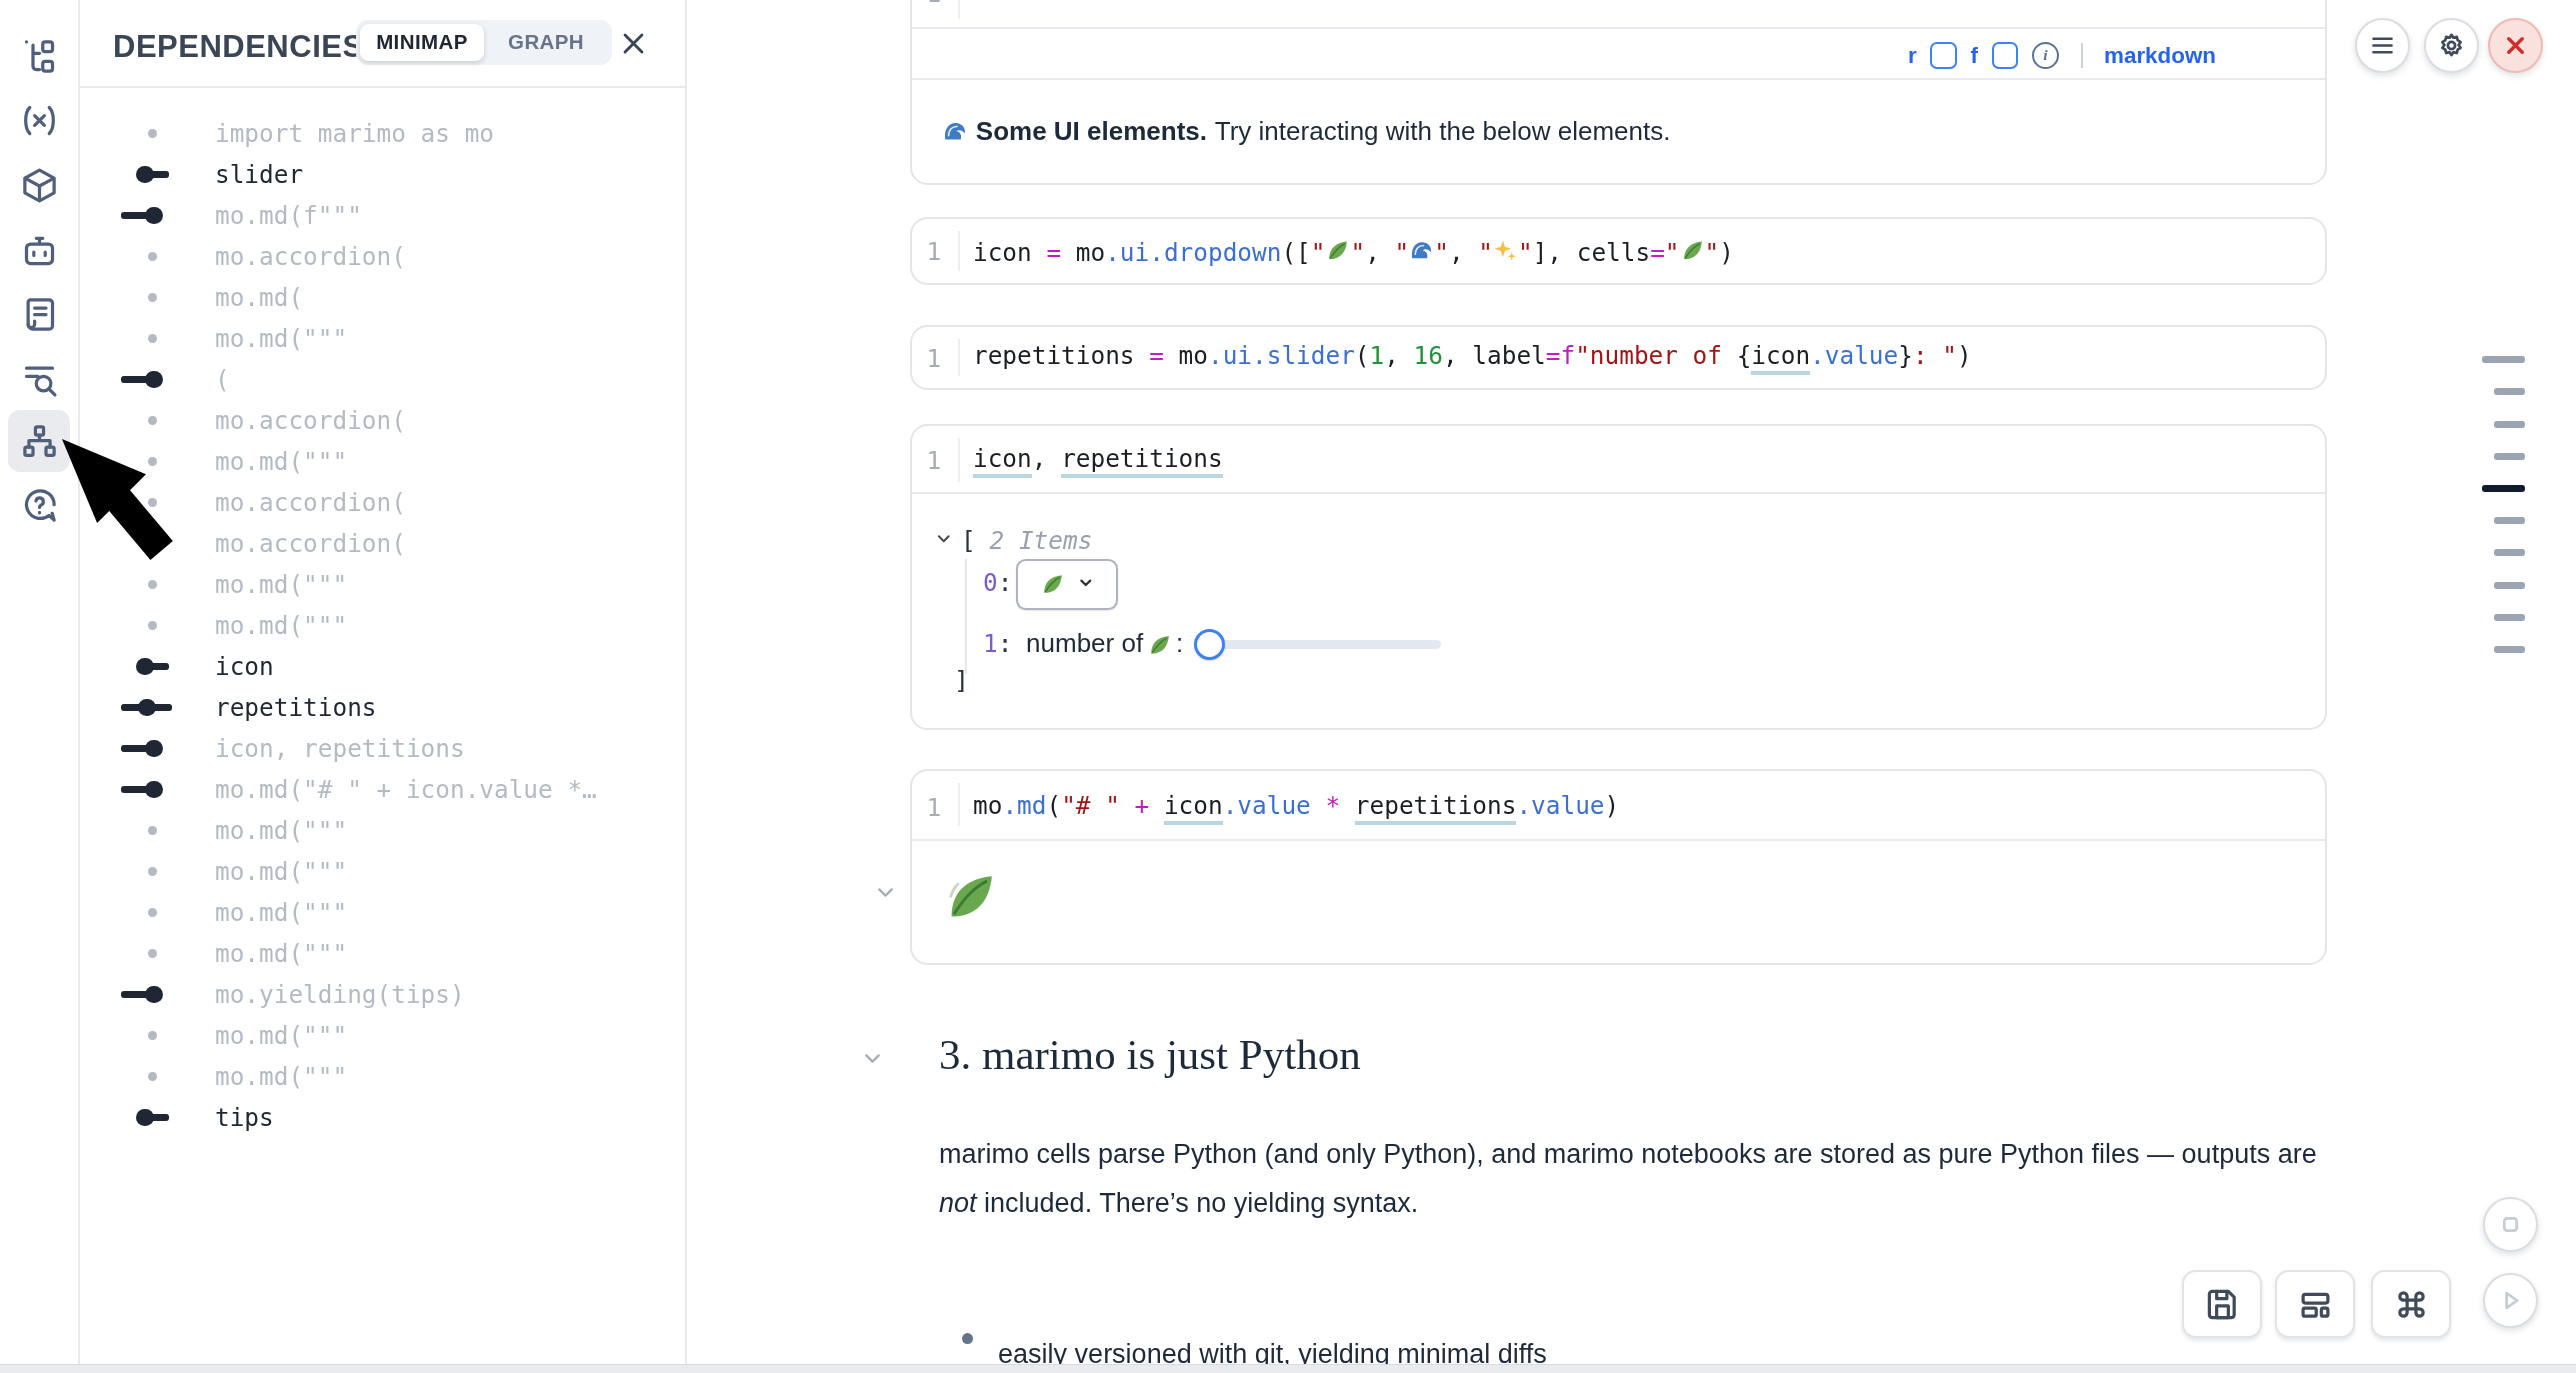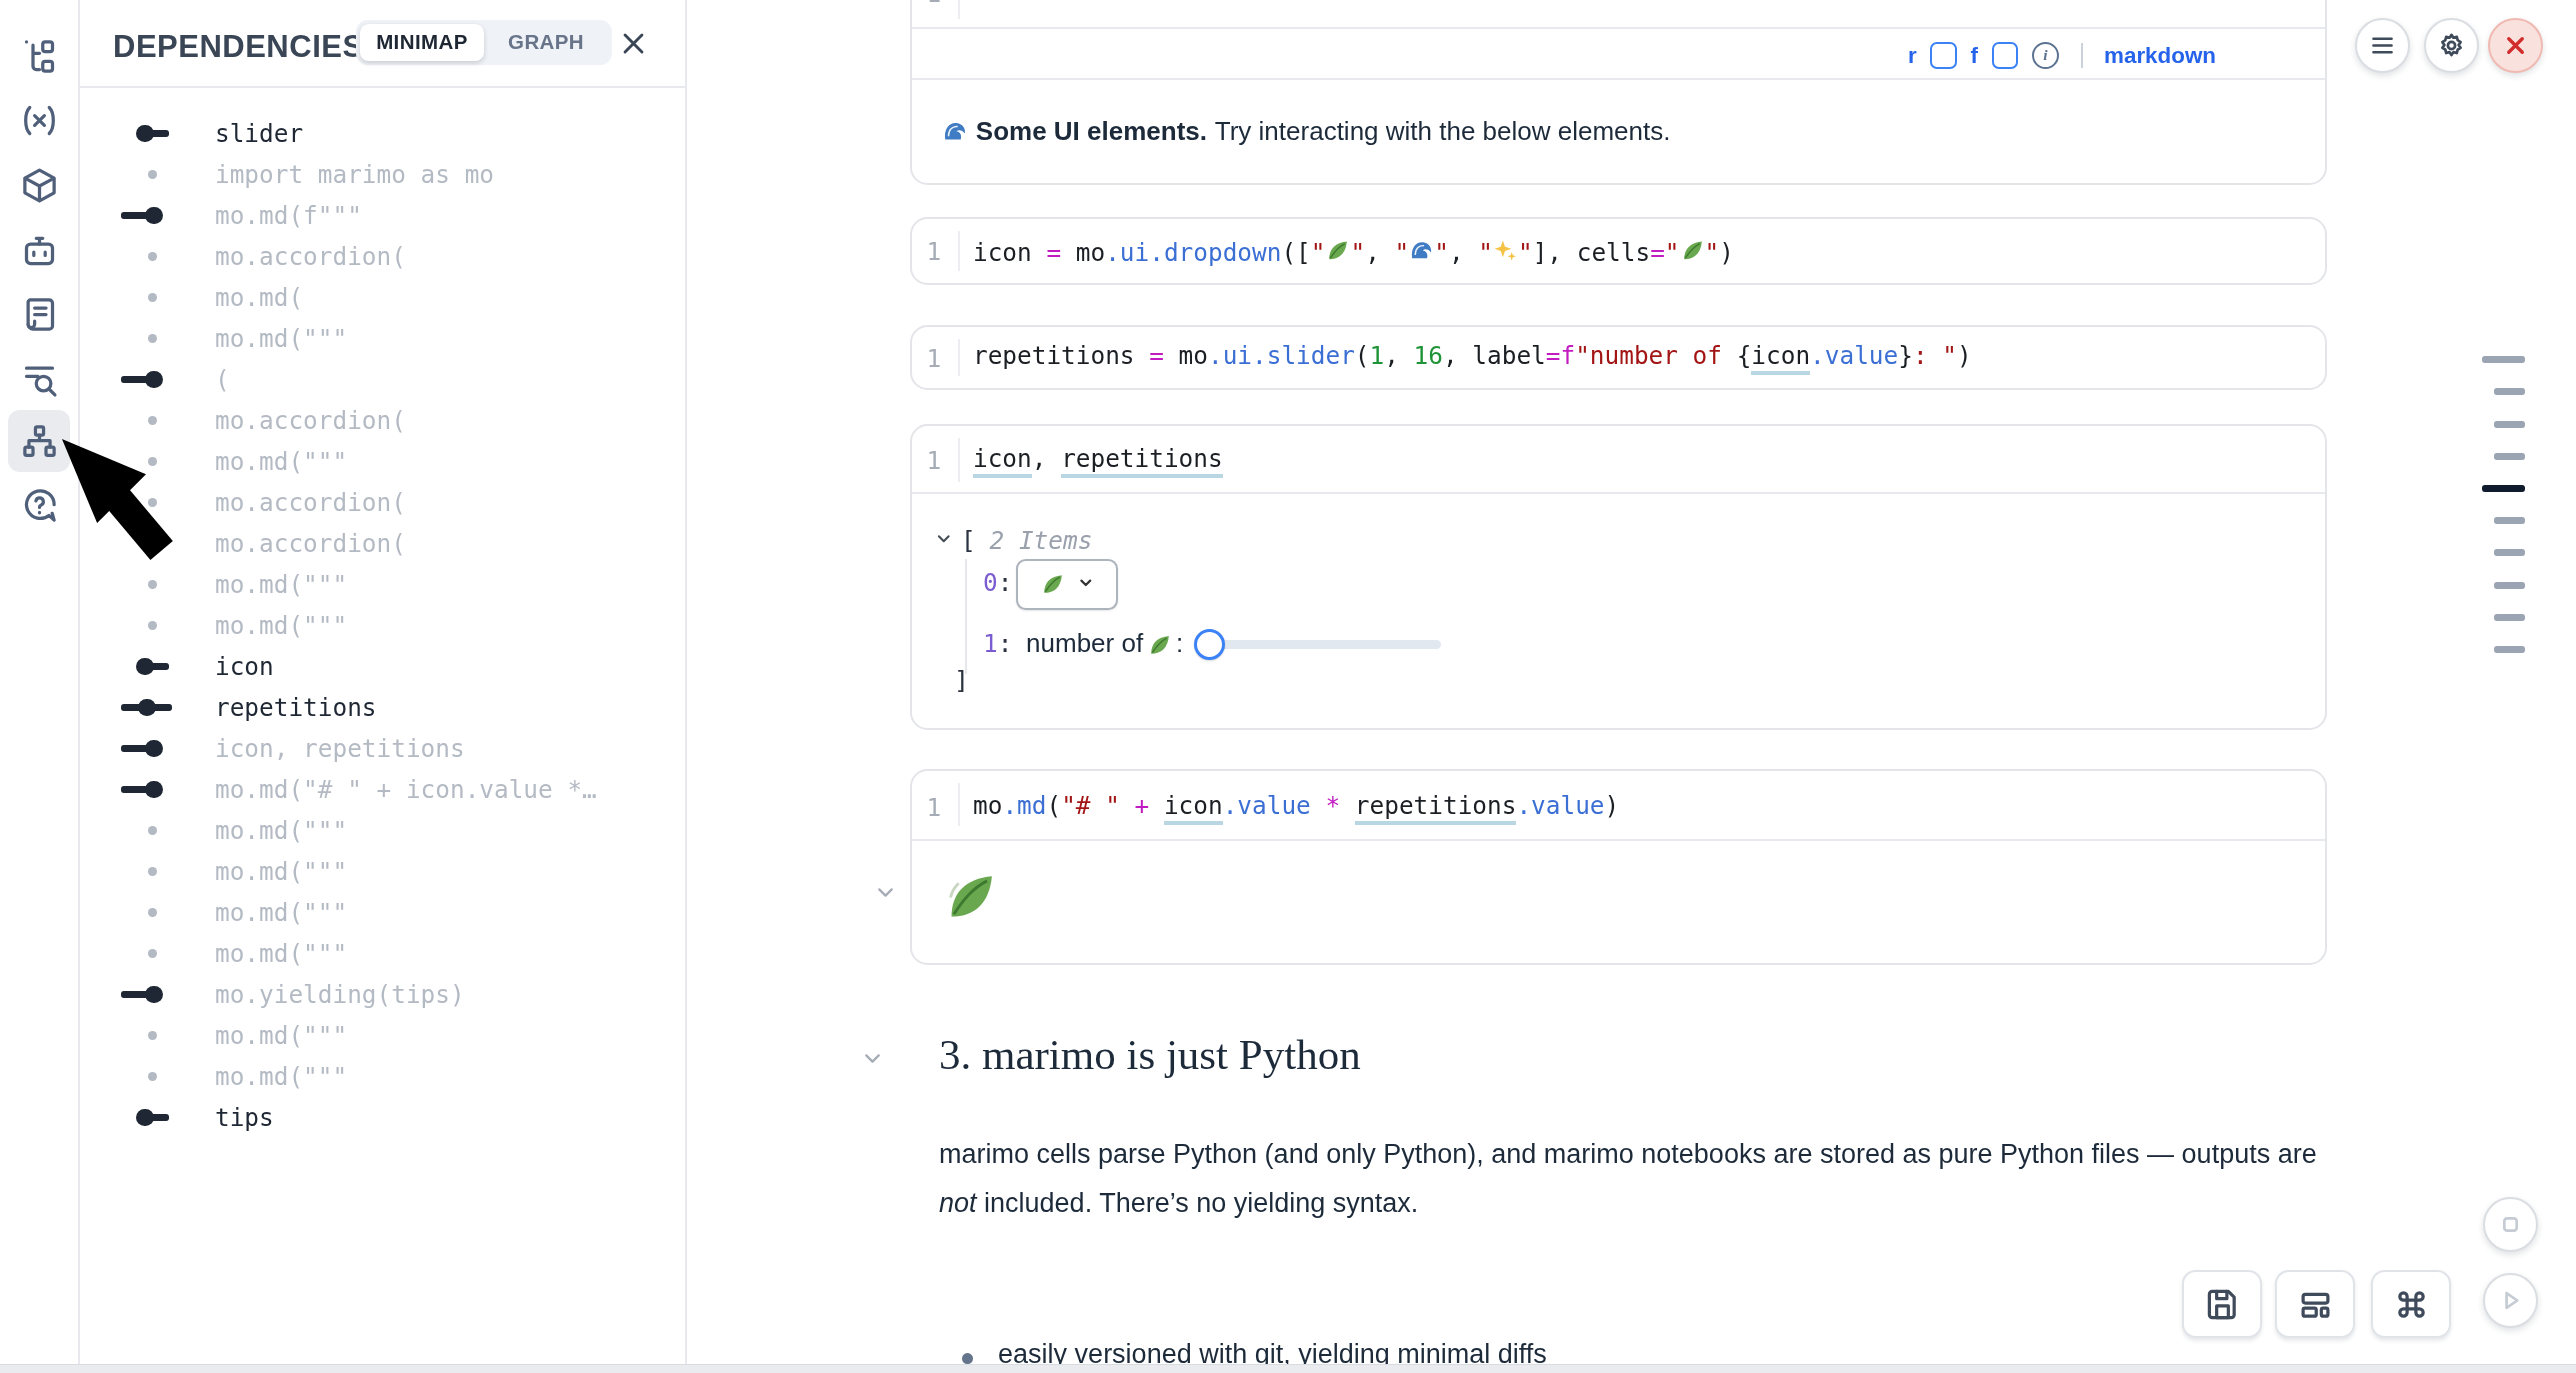--- a/index.html
+++ b/index.html
@@ -89,21 +89,21 @@
   #leaf-big{position:absolute;left:30px;top:98px;}
   #leaf-big svg{width:57px;height:57px;}
 
   .cell-chevron{position:absolute;color:#9aa1ad;}
   .cell-chevron svg{width:25px;height:25px;stroke:#a6acb6;stroke-width:2.2;fill:none;stroke-linecap:round;stroke-linejoin:round;}
 
   
   #sec-head{position:absolute;left:939px;top:1030px;font-family:"Liberation Serif",serif;font-size:43px;color:#1c2a3a;}
   .para{position:absolute;left:939px;width:1393px;font-size:27px;line-height:49px;color:#1c2a3a;}
   #para1{top:1130px;} #para2{top:1265px;}
-  #bullet-row{position:absolute;left:939px;top:1339px;display:flex;align-items:flex-end;}
+  #bullet-row{position:absolute;left:939px;top:1339px;display:flex;align-items:flex-start;}
   #bullet-row .dot{width:10.7px;height:10.7px;border-radius:50%;background:#64748b;margin:0 25px 0 23.4px;transform:translateY(-5.9px);}
   #bullet-row .btext{font-size:27px;color:#1c2a3a;}
 
   
   .mm-dash{position:absolute;height:6.8px;border-radius:2.9px;background:#9aa4b2;}
   .mm-dash.dark{background:#101c2e;}
 
   
   .circle-btn{position:absolute;width:55px;height:55px;border-radius:50%;background:#fff;border:2px solid #dadde2;
               box-shadow:0 2.9px 6.8px rgba(30,40,60,.14);display:flex;align-items:center;justify-content:center;box-sizing:border-box;}
@@ -194,32 +194,32 @@
       <div class="toggle-seg selected">MINIMAP</div>
       <div class="toggle-seg">GRAPH</div>
     </div>
     <div id="dep-close">
       <svg viewBox="0 0 24 24">
           <path d="M5 5 L19 19 M19 5 L5 19"></path>
         </svg>
     </div>
     <div id="dep-divider"></div>
     <div id="dep-list">
+        <div class="dep-row">
+          <span class="mk">
+            <i class="dot-sm" style="background:#b4bac3"></i>
+          </span>
+          <span class="dep-text">import marimo as mo</span>
+        </div>
         <div class="dep-row emph">
           <span class="mk">
             <i class="dot-lg" style="left:56px"></i>
             <i class="bar" style="left:64px;width:25px"></i>
           </span>
           <span class="dep-text">slider</span>
-        </div>
-        <div class="dep-row">
-          <span class="mk">
-            <i class="dot-sm" style="background:#b4bac3"></i>
-          </span>
-          <span class="dep-text">import marimo as mo</span>
         </div>
         <div class="dep-row">
           <span class="mk">
             <i class="bar" style="left:41px;width:27px"></i>
             <i class="dot-lg" style="left:65px"></i>
           </span>
           <span class="dep-text">mo.md(f"""</span>
         </div>
         <div class="dep-row">
           <span class="mk">

